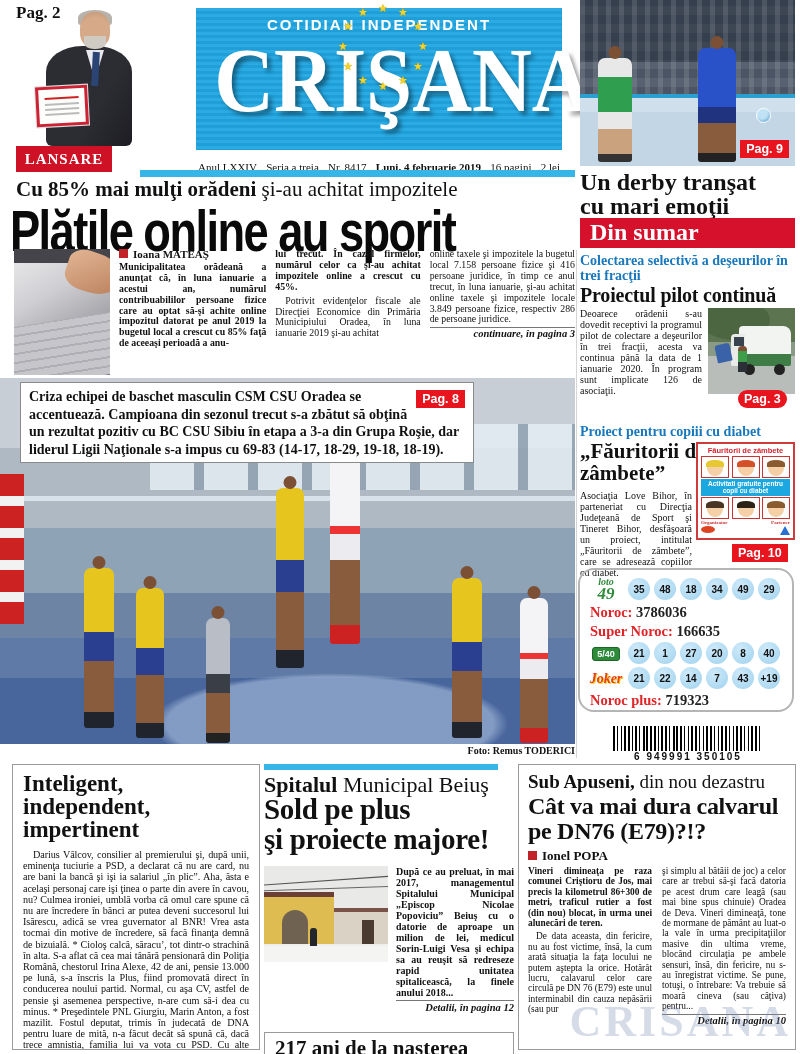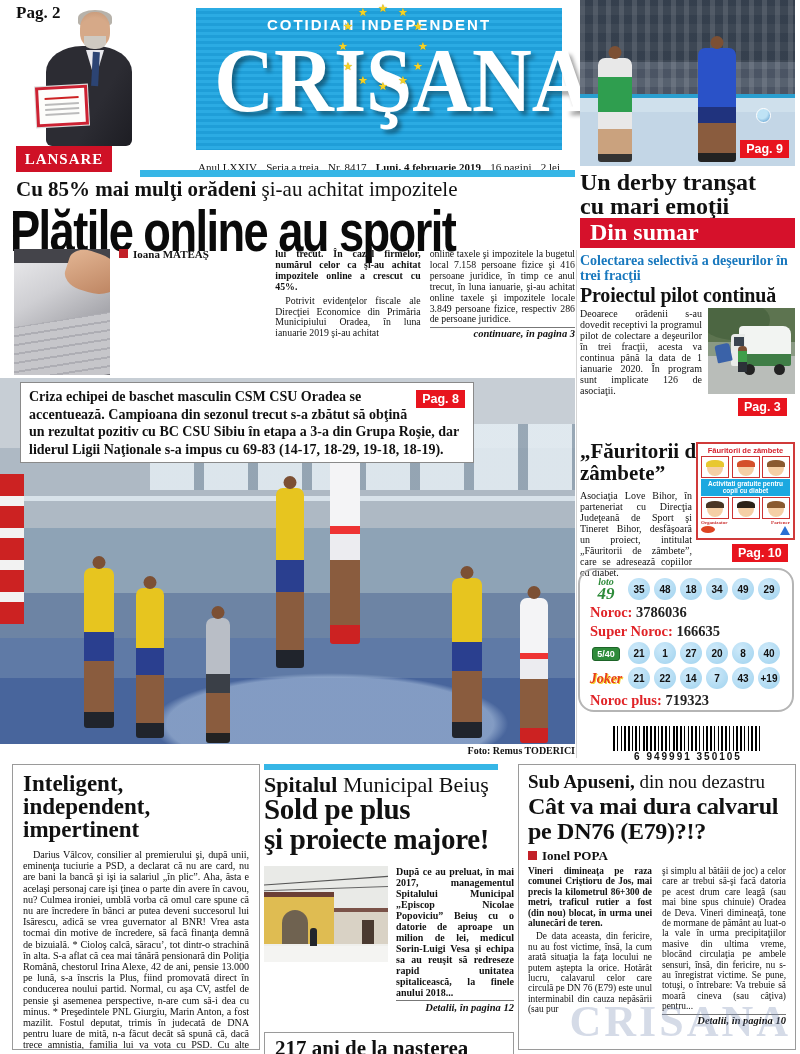--- a/index.html
+++ b/index.html
@@ -127,21 +127,21 @@
   .truck{left:708px;top:308px;width:87px;height:86px;overflow:hidden;background:linear-gradient(180deg,#5d7450 0 34px,#8a9a84 34px 48px,#b9bdb9 48px);}
   .tk-leaf{position:absolute;left:-8px;top:-8px;width:70px;height:40px;border-radius:50%;background:#4c6642;}
   .tk-body{position:absolute;right:4px;top:18px;width:52px;height:40px;border-radius:4px 8px 2px 2px;
      background:linear-gradient(180deg,#f2f4f2 0 70%,#3f7d46 70%);}
   .tk-cab{position:absolute;right:50px;top:26px;width:14px;height:32px;border-radius:4px 0 0 2px;background:#e9ebe9;}
   .tk-win{position:absolute;right:51px;top:29px;width:10px;height:9px;background:#3a4450;}
   .tk-wheel{position:absolute;width:11px;height:11px;border-radius:50%;background:#222;top:56px;}
   .tk-bin{position:absolute;left:8px;top:36px;width:15px;height:18px;border-radius:3px 3px 1px 1px;background:#3a62a8;transform:rotate(-12deg);}
   .tk-man{position:absolute;left:30px;top:38px;width:9px;height:26px;border-radius:4px 4px 0 0;
      background:linear-gradient(180deg,#7c5034 0 5px,#3f9e4a 5px 16px,#2c3138 16px);}
-  .it1badge{left:738px;top:398px;}
+  .it1badge{left:738px;top:390px;border-radius:9px;}
 
   .it2kick{left:580px;top:424px;width:215px;font-size:14px;}
   .it2head{left:580px;top:440px;width:130px;font-weight:bold;font-size:21px;line-height:1.05;}
   .it2body{left:580px;top:490px;width:112px;font-size:10px;line-height:11px;}
   .flyer{left:696px;top:442px;width:99px;height:98px;background:#fff;border:2px solid #d03a3a;padding:2px 3px;}
   .fl-title{color:#d41f2c;font-family:"Liberation Sans",sans-serif;font-weight:bold;font-size:7.5px;text-align:center;}
   .fl-row{display:flex;justify-content:space-between;margin-top:1px;}
   .face{width:28px;height:22px;border:1px solid #c33;position:relative;background:#fff;}
   .face::after{content:"";position:absolute;left:50%;top:55%;transform:translate(-50%,-50%);
      width:16px;height:16px;border-radius:50%;background:#f5cfa5;}
@@ -273,20 +273,21 @@
   <div class="abs leadhead">Plăţile online au sporit</div>
 
   <div class="abs leadcols">
     <div class="leadphoto">
       <div class="shadowbar"></div>
         <div class="keys"></div>
         <div class="hand"></div>
     </div>
     <div class="lcol c1 just">
       <div class="byline"><span class="sq"></span><span>Ioana MATEAŞ</span></div>
+      <span>Municipalitatea orădeană a anunţat că, în luna ianuarie a acestui an, numărul contribuabililor persoane fizice care au optat să-şi achite online impozitul datorat pe anul 2019 la bugetul local a crescut cu 85% faţă de aceeaşi perioadă a anu-</span>
     </div>
     <div class="lcol c2 just">
       <span class="p1">lui trecut. În cazul firmelor, numărul celor ca şi-au achitat impozitele online a crescut cu 45%.</span>
       <p>Potrivit evidenţelor fiscale ale Direcţiei Economice din Primăria Municipiului Oradea, în luna ianuarie 2019 şi-au achitat</p>
     </div>
     <div class="lcol c3 just">
       <span>online taxele şi impozitele la bugetul local 7.158 persoane fizice şi 416 persoane juridice, în timp ce anul trecut, în luna ianuarie, şi-au achitat online taxele şi impozitele locale 3.849 persoane fizice, respectiv 286 de persoane juridice.</span>
       <span class="more">continuare, în pagina 3</span>
     </div>
   </div>
@@ -339,20 +340,21 @@
     <div class="tk-body"></div>
     <div class="tk-cab"></div>
     <div class="tk-win"></div>
     <div class="tk-wheel" style="right:10px;"></div>
     <div class="tk-wheel" style="right:40px;"></div>
     <div class="tk-bin"></div>
     <div class="tk-man"></div>
   </div>
   <span class="abs badge it1badge">Pag. 3</span>
 
+  <div class="abs it2kick kickblue">Proiect pentru copiii cu diabet</div>
   <div class="abs it2head">
     <div>„Făuritorii de</div>
     <div>zâmbete”</div>
   </div>
   <div class="abs it2body just">Asociaţia Love Bihor, în parteneriat cu Direcţia Judeţeană de Sport şi Tineret Bihor, desfăşoară un proiect, intitulat „Făuritorii de zâmbete”, care se adresează copiilor cu diabet.</div>
   <div class="abs flyer">
     <div class="fl-title">Făuritorii de zâmbete</div>
     <div class="fl-row">
       <div class="face h-yellow"></div>
       <div class="face h-red"></div>

